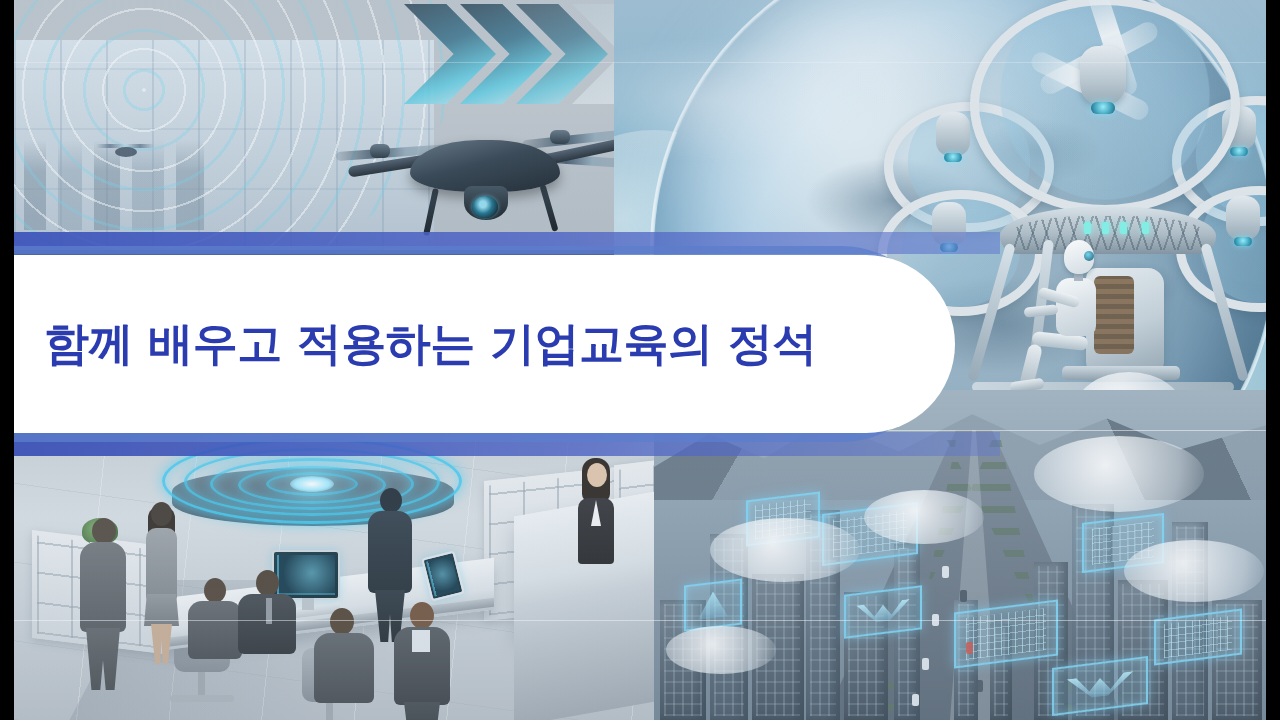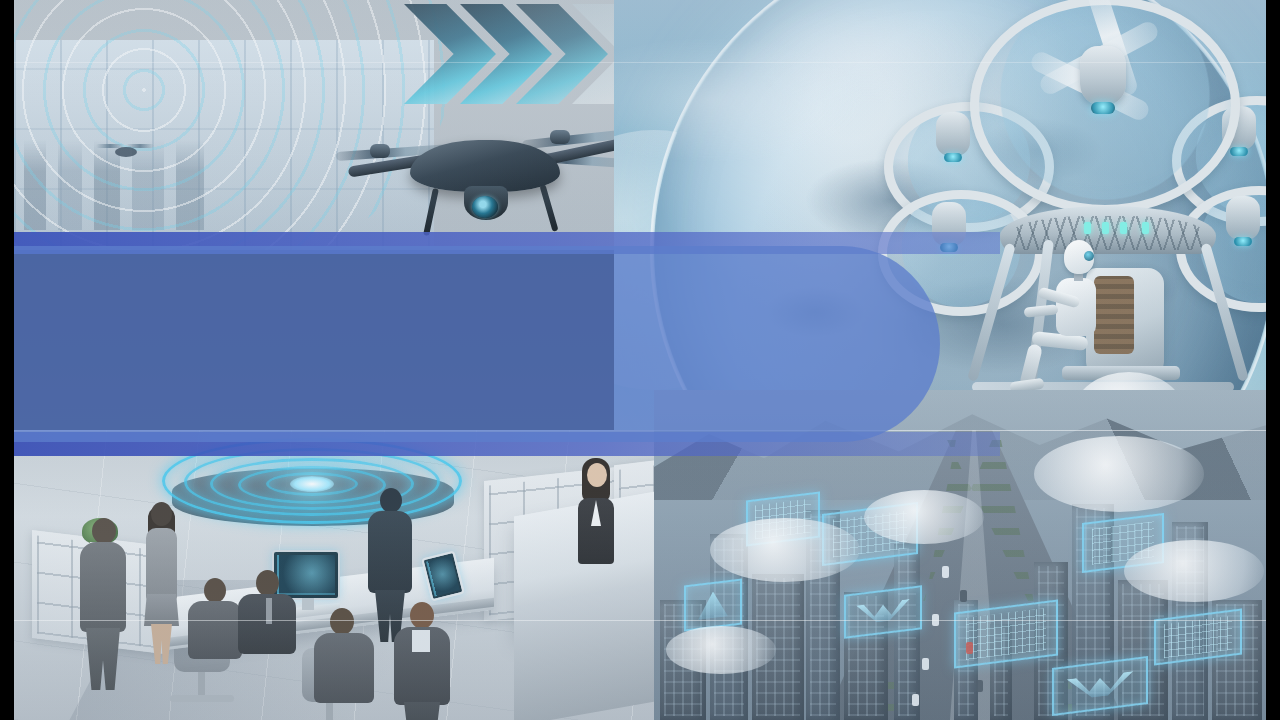--- a/index.html
+++ b/index.html
@@ -949,17 +949,20 @@
     <div class="seam s-mid"></div>
     <div class="seam s-low"></div>
 
     <div class="blend-haze"></div>
   </div>
 
   <div class="banner-wrap">
     <div class="banner-band"></div>
     <div class="banner-band lower"></div>
     <div class="banner-outline"></div>
+    <div class="banner-pill">
+      <div class="banner-title">함께 배우고 적용하는 기업교육의 정석</div>
+    </div>
   </div>
 
   <div class="edge-left"></div>
   <div class="edge-right"></div>
 </div>
 
 </body></html>

